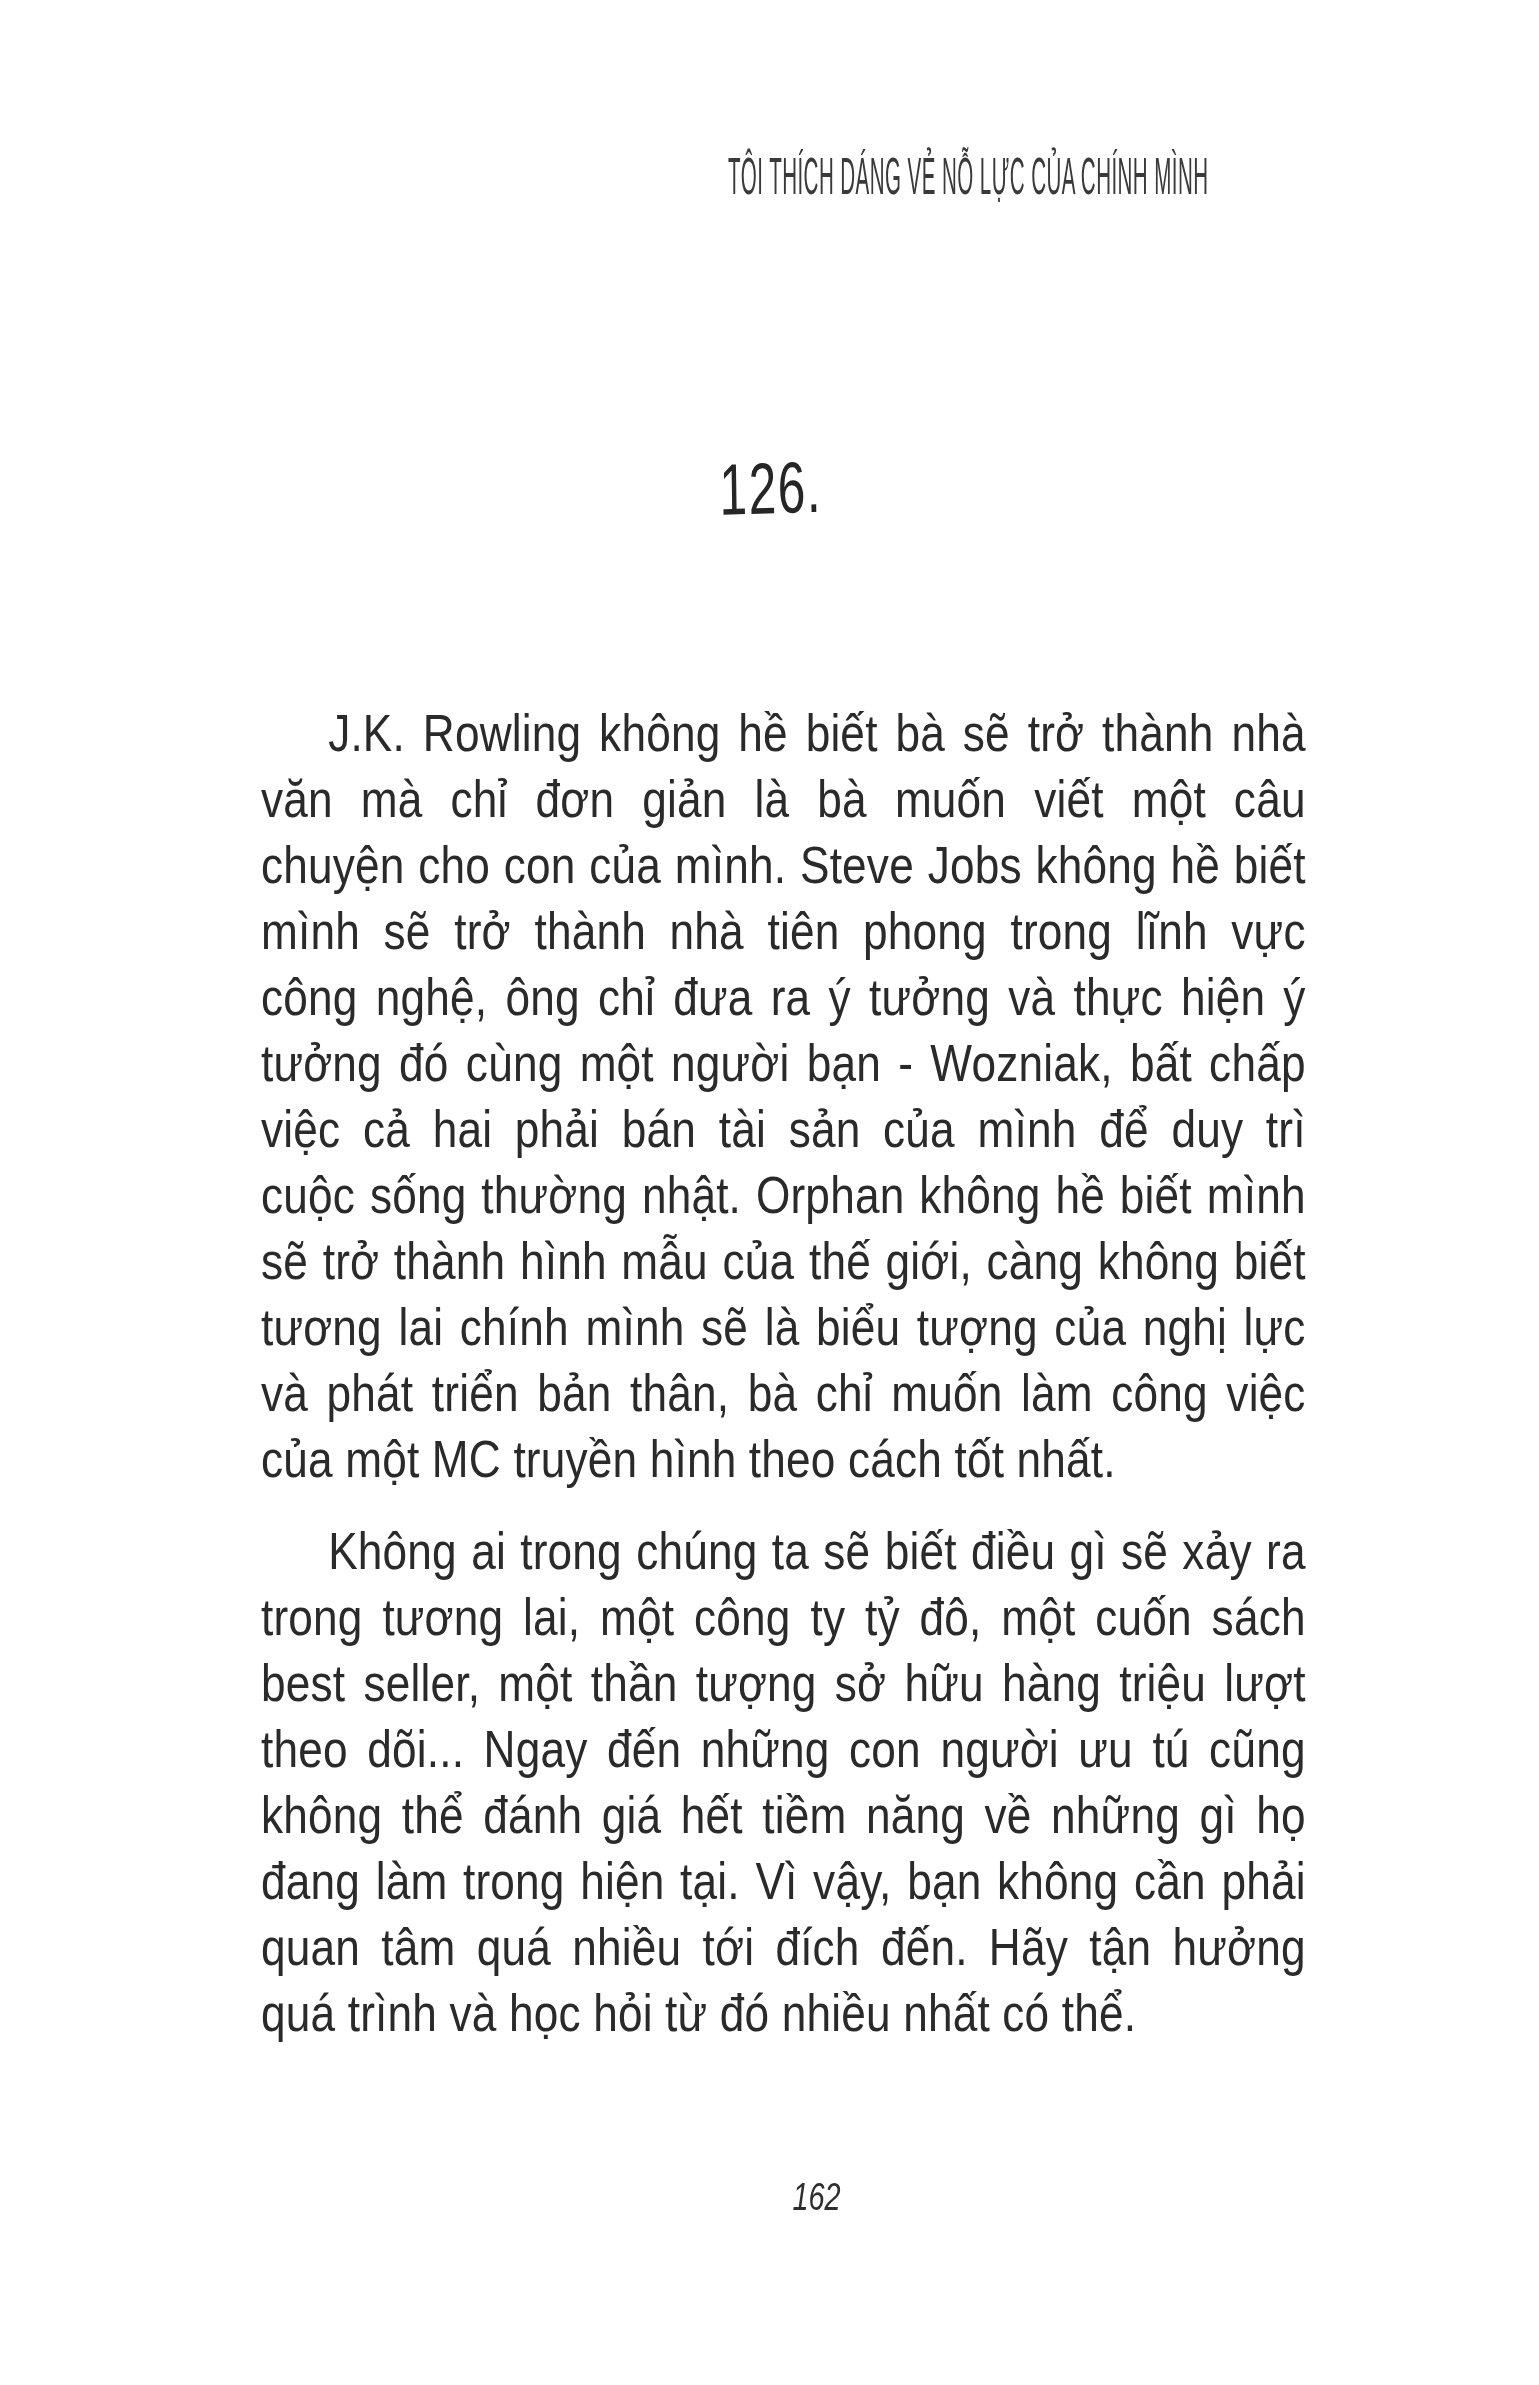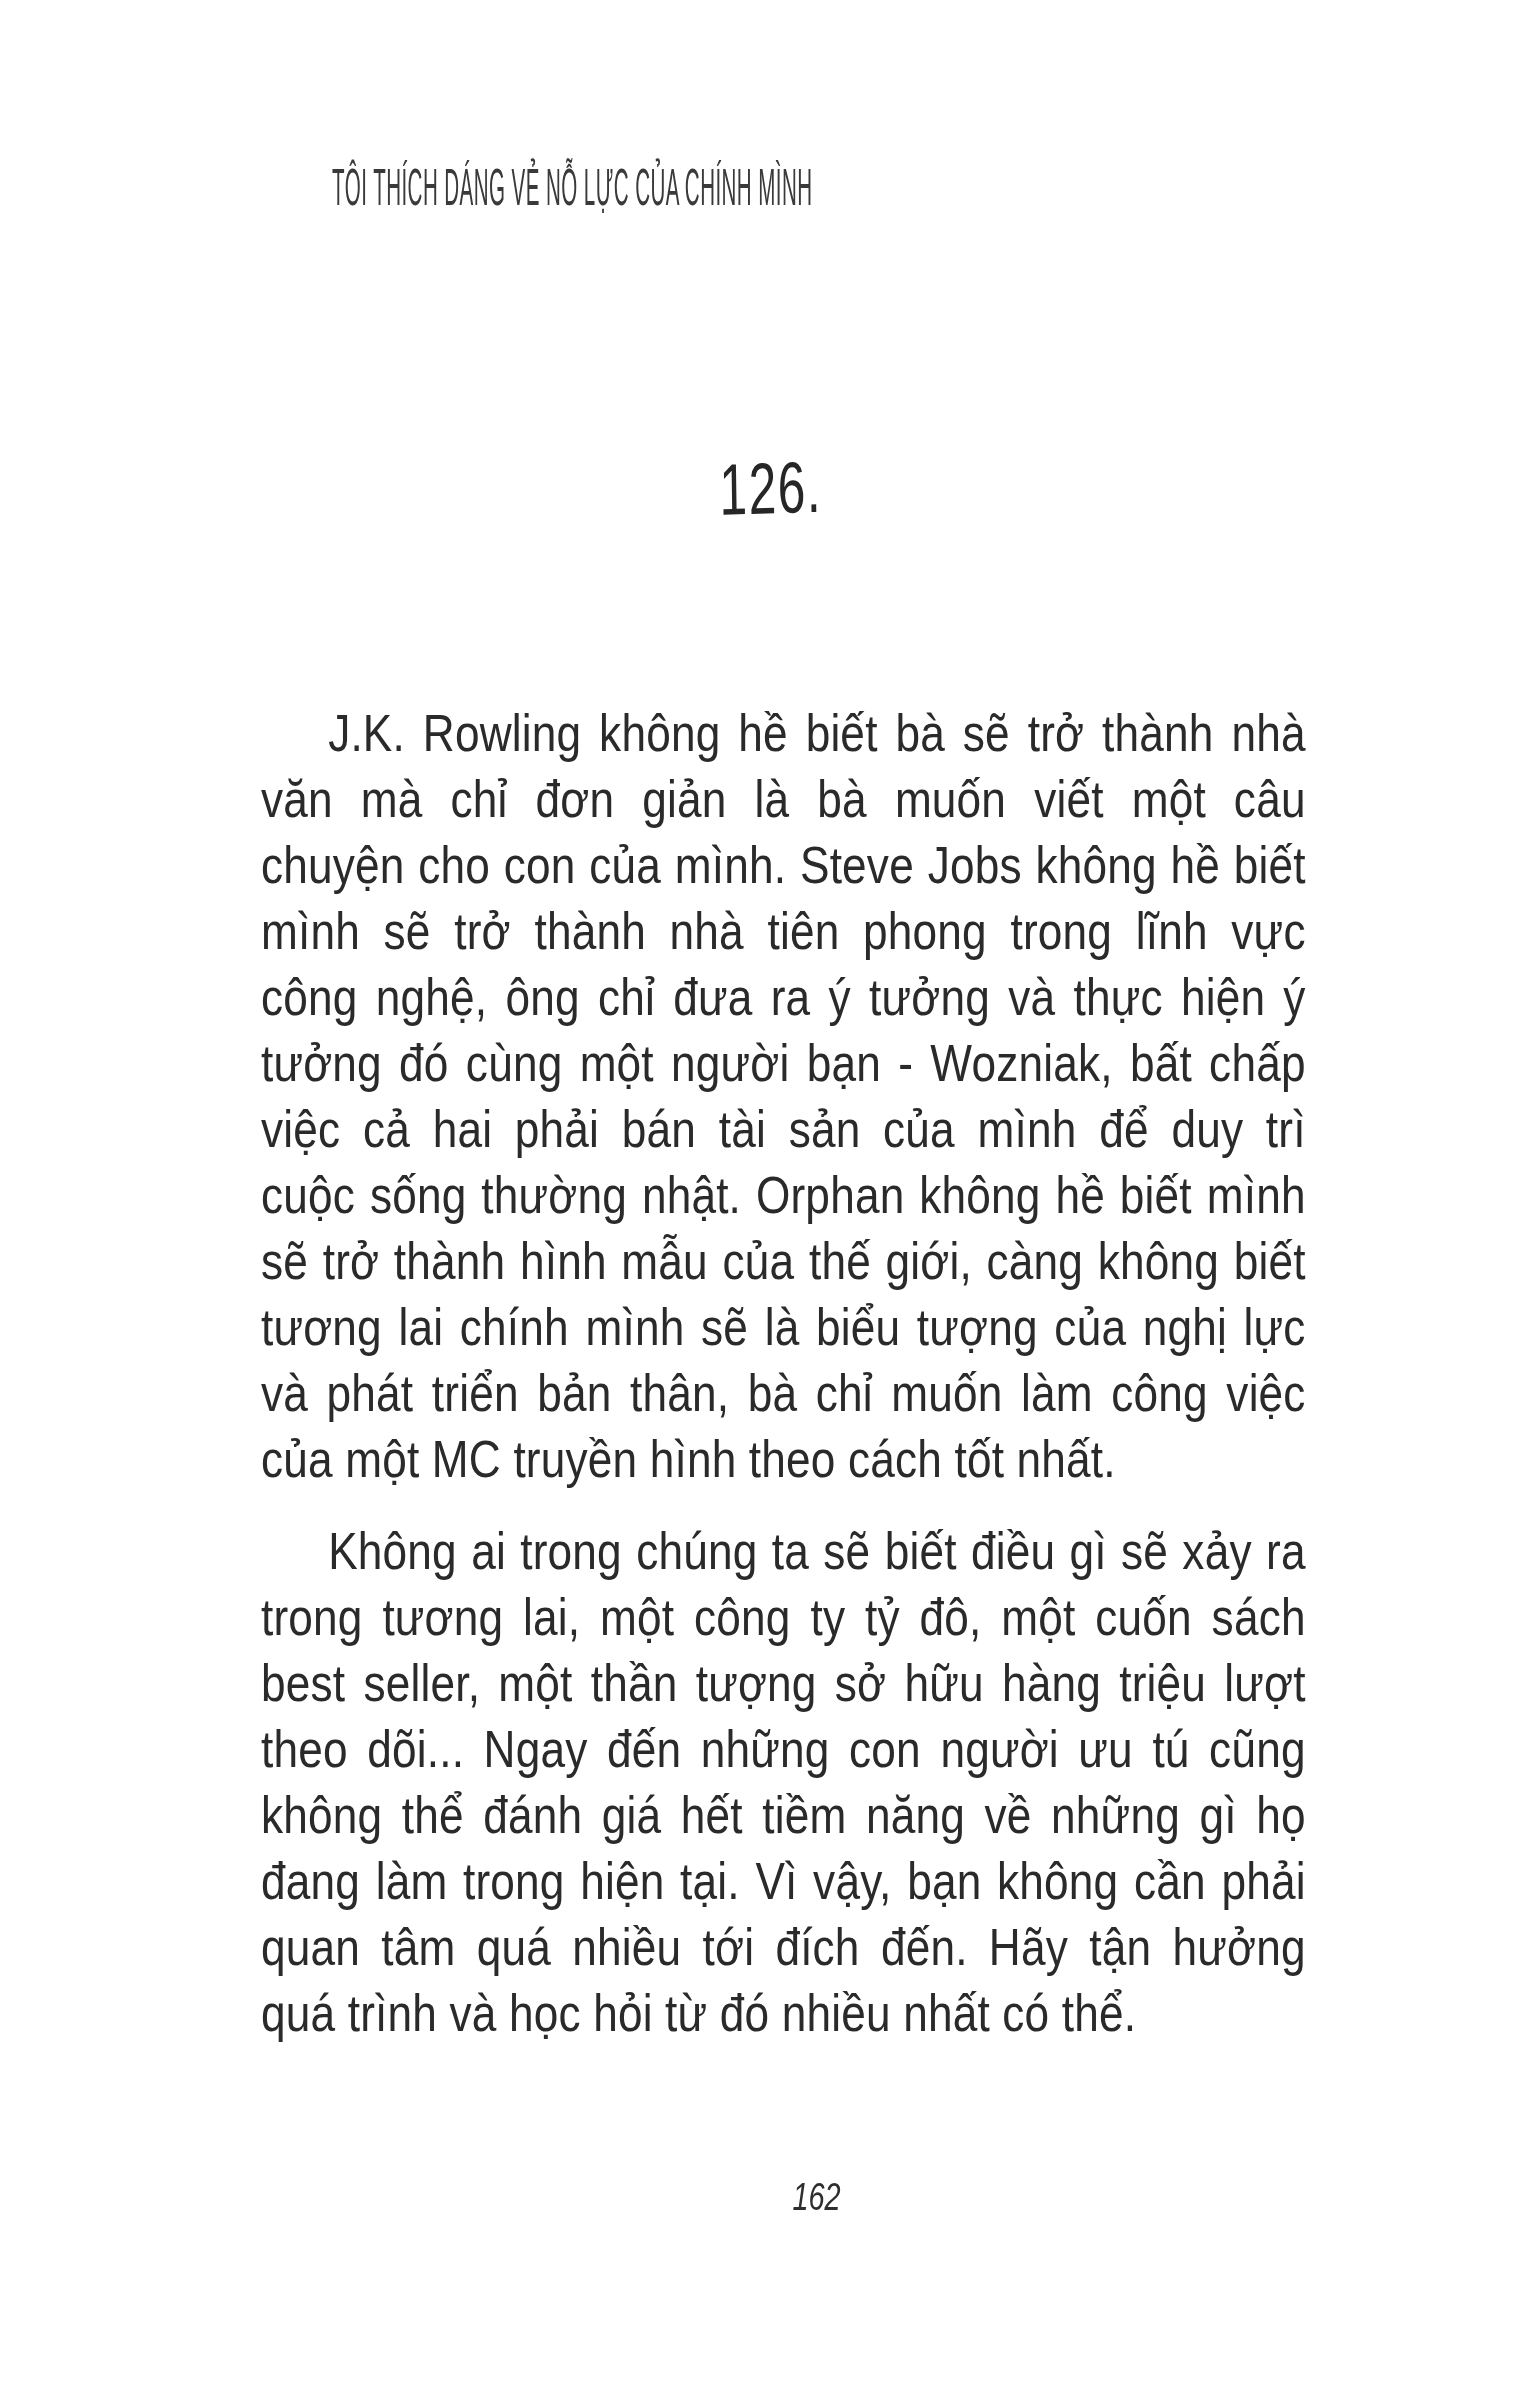--- a/index.html
+++ b/index.html
@@ -16,24 +16,24 @@
     margin: 0 auto;
     background: var(--background, #ffffff);
     overflow: hidden;
     font-family: "Liberation Sans", sans-serif;
     color: var(--text, #2a2a2a);
   }
 
   
   .running-header {
     position: absolute;
-    top: 156px;
+    top: 145px;
     left: 0;
     width: 100%;
-    text-align: left;
+    text-align: right;
     color: var(--header, #3a3a3a);
   }
   .running-header .squish {
     display: inline-block;
     font-size: 49px;
     line-height: 59px;
     font-weight: 400;
     letter-spacing: 1px;
     white-space: nowrap;
     transform: scale(0.42, 1.06);

